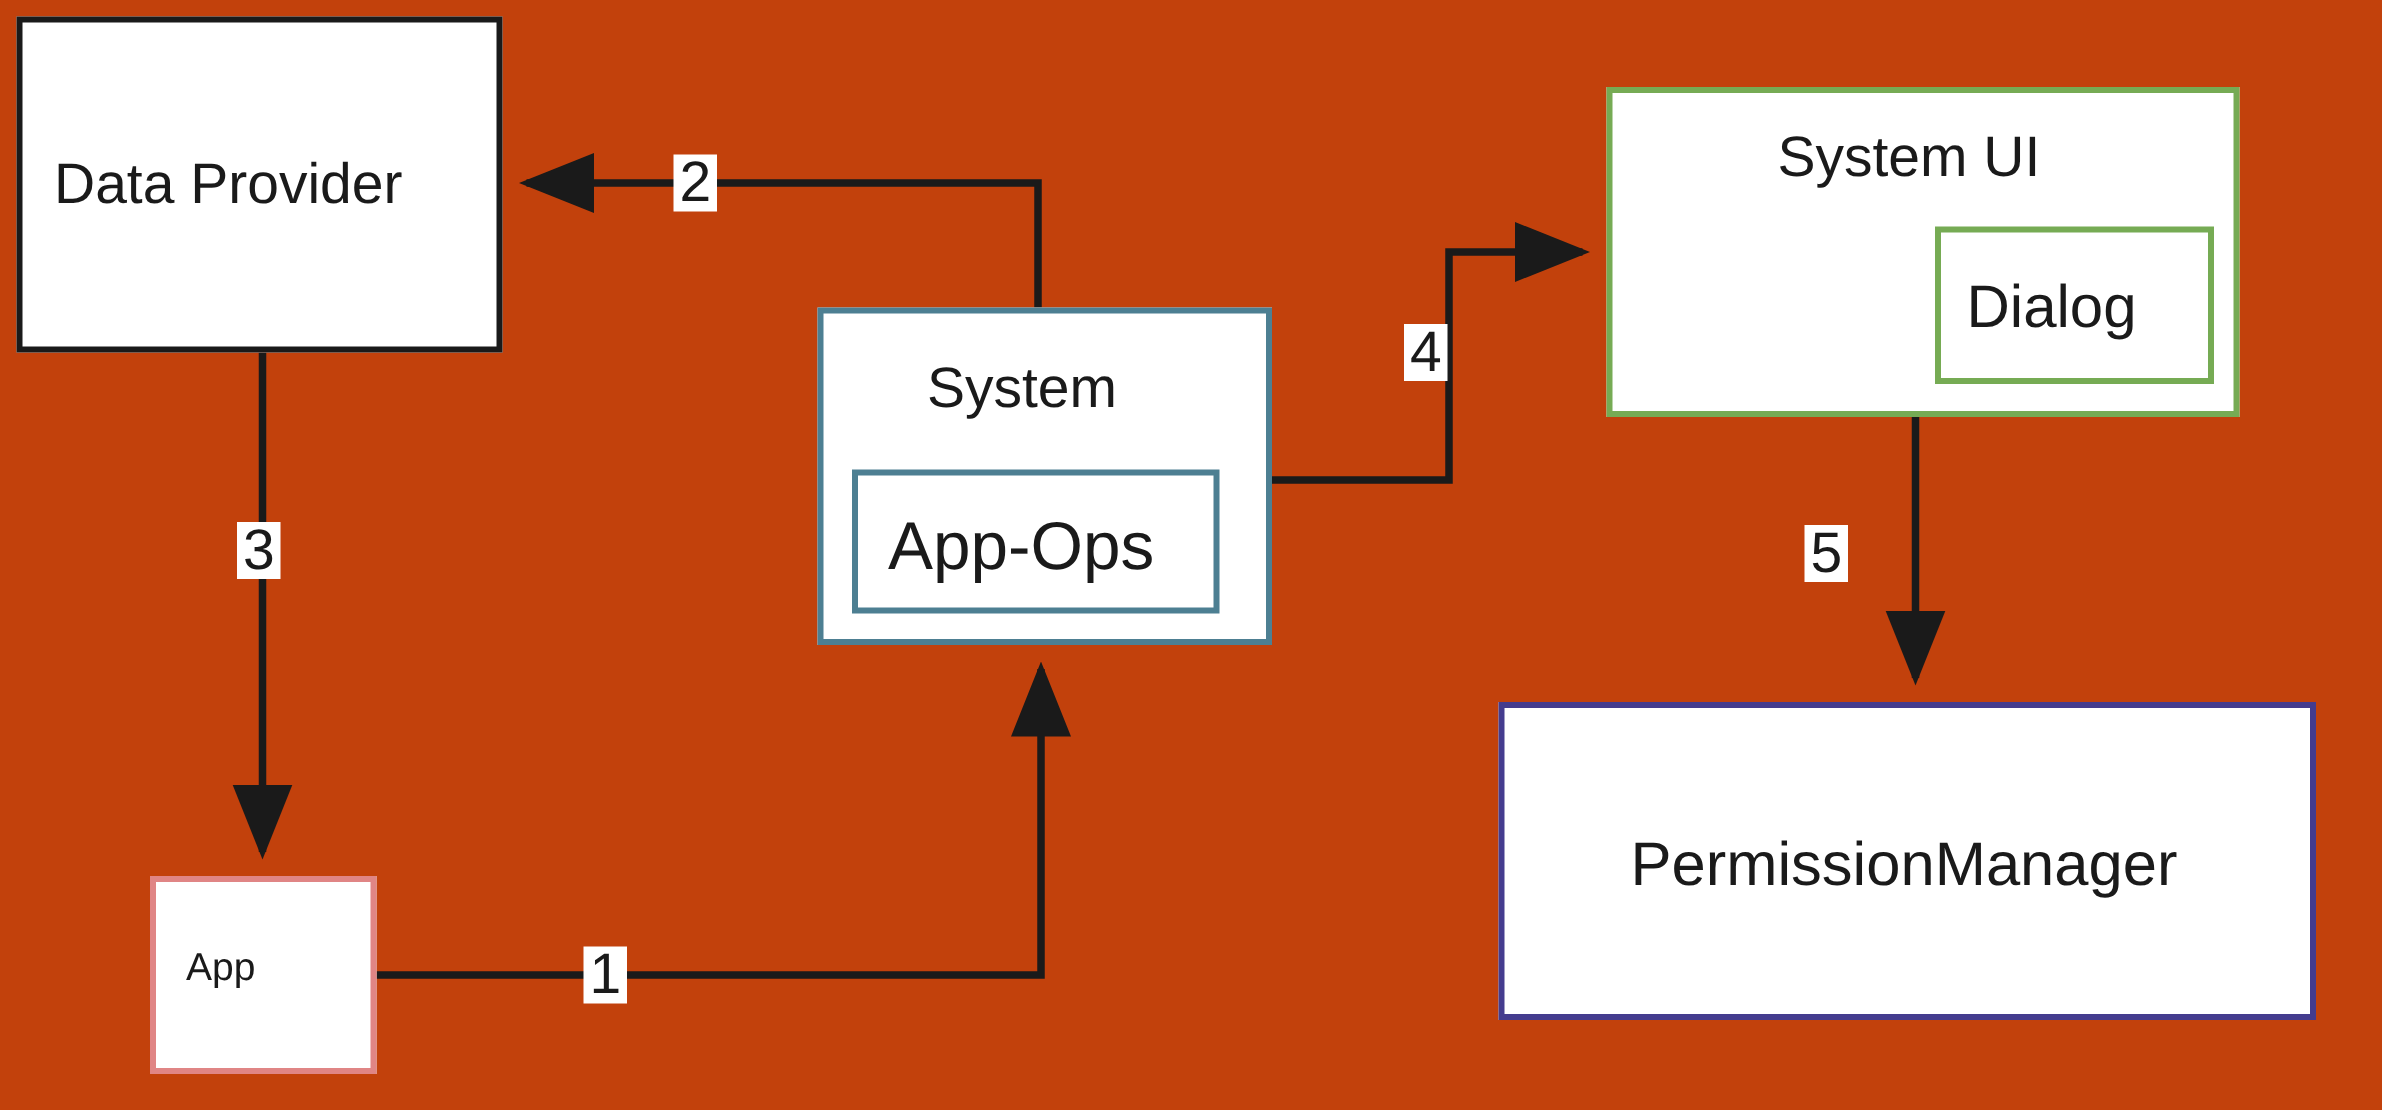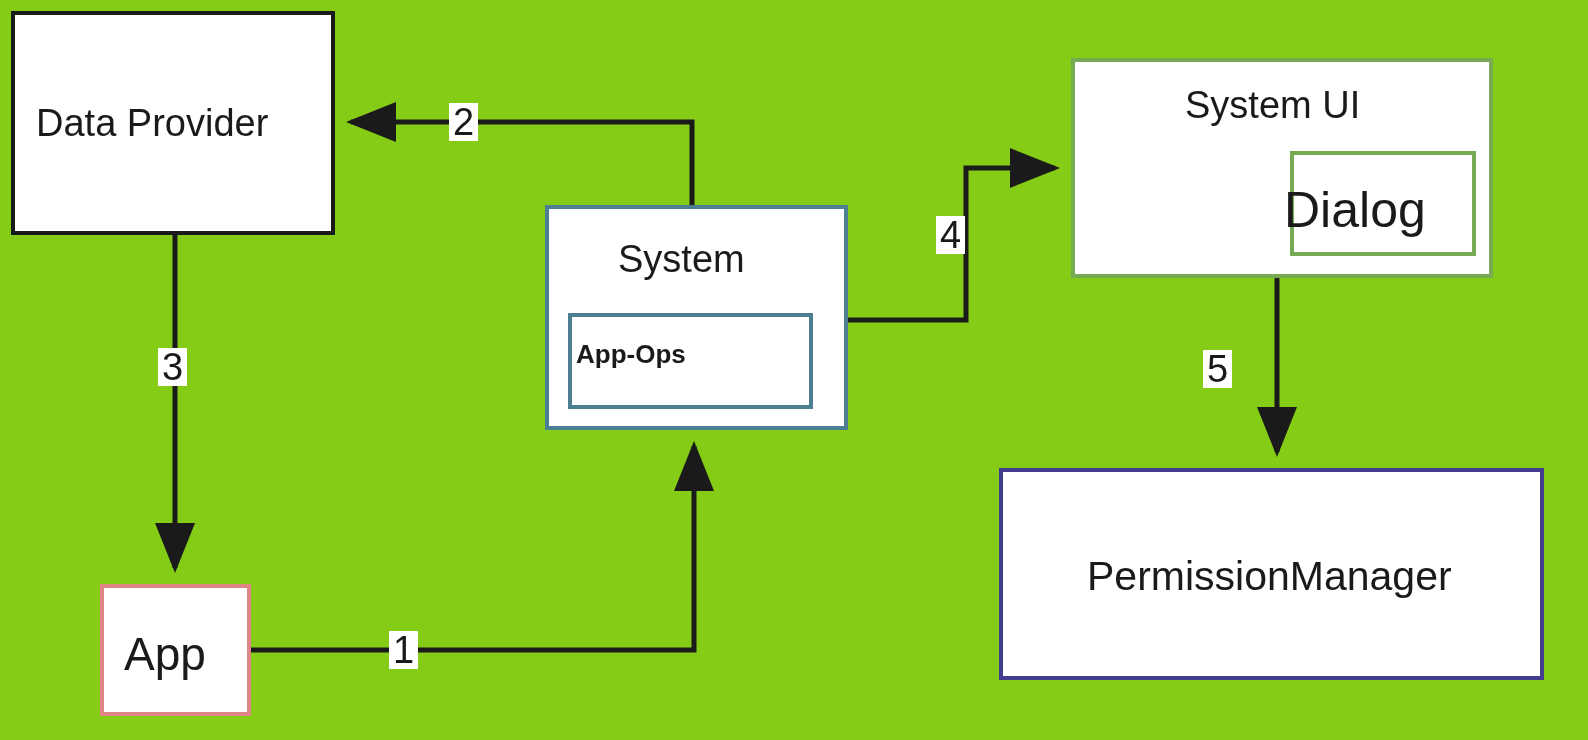--- a/index.html
+++ b/index.html
@@ -44,21 +44,21 @@
     left: 0;
     top: 0;
     width: 1588px;
     height: 740px;
     pointer-events: none;
   }
 </style>
 </head>
 <body>
 
-<div id="canvas" style="width: 1588px; height: 740px; background: #84cc16;">
+<div id="canvas" style="width: 1588px; height: 740px; background: #c2410c;">
 
   <svg id="edges" viewBox="0 0 1588 740" width="1588" height="740" style="width: 1588px; height: 740px;">
     <defs>
       <marker id="arrowhead" markerWidth="10" markerHeight="10" refX="9" refY="4" orient="auto" markerUnits="strokeWidth">
         <path d="M 0 0 L 10 4 L 0 8 z" fill="#1a1a1a"></path>
       </marker>
     </defs>
     <g id="edge-paths">
         <path d="M 251 650 L 694 650 L 694 446" fill="none" stroke="#1a1a1a" stroke-width="5" stroke-linecap="butt" stroke-linejoin="miter" marker-end="url(#arrowhead)"></path>
         <path d="M 692 205 L 692 122 L 351 122" fill="none" stroke="#1a1a1a" stroke-width="5" stroke-linecap="butt" stroke-linejoin="miter" marker-end="url(#arrowhead)"></path>
@@ -72,25 +72,25 @@
       <div class="node" style="left: 11px; top: 11px; width: 324px; height: 224px; border-width: 4px; border-color: rgb(26, 26, 26);"></div>
       <div class="node" style="left: 100px; top: 584px; width: 151px; height: 132px; border-width: 4px; border-color: rgb(224, 133, 133);"></div>
       <div class="node" style="left: 545px; top: 205px; width: 303px; height: 225px; border-width: 4px; border-color: rgb(77, 127, 146);"></div>
       <div class="node" style="left: 568px; top: 313px; width: 245px; height: 96px; border-width: 4px; border-color: rgb(77, 127, 146);"></div>
       <div class="node" style="left: 1071px; top: 58px; width: 422px; height: 220px; border-width: 4px; border-color: rgb(118, 171, 84);"></div>
       <div class="node" style="left: 1290px; top: 151px; width: 186px; height: 105px; border-width: 4px; border-color: rgb(118, 171, 84);"></div>
       <div class="node" style="left: 999px; top: 468px; width: 545px; height: 212px; border-width: 4px; border-color: rgb(68, 60, 142);"></div>
     </div>
   <div id="label-layer">
       <div class="node-label" style="left: 36px; top: 104px; font-size: 38px; color: rgb(26, 26, 26);">Data Provider</div>
-      <div class="node-label" style="left: 124px; top: 631px; font-size: 46px; color: rgb(26, 26, 26); text-align: right;">App</div>
+      <div class="node-label" style="left: 124px; top: 631px; font-size: 26px; color: rgb(26, 26, 26); text-align: right;">App</div>
       <div class="node-label" style="left: 618px; top: 240px; font-size: 38px; color: rgb(26, 26, 26); text-align: center;">System</div>
-      <div class="node-label" style="left: 576px; top: 341px; font-size: 26px; color: rgb(26, 26, 26); font-weight: bold;">App-Ops</div>
+      <div class="node-label" style="left: 592px; top: 341px; font-size: 45px; color: rgb(26, 26, 26);">App-Ops</div>
       <div class="node-label" style="left: 1185px; top: 86px; font-size: 38px; color: rgb(26, 26, 26); text-align: center;">System UI</div>
-      <div class="node-label" style="left: 1284px; top: 185px; font-size: 50px; color: rgb(26, 26, 26);">Dialog</div>
+      <div class="node-label" style="left: 1311px; top: 185px; font-size: 40px; color: rgb(26, 26, 26);">Dialog</div>
       <div class="node-label" style="left: 1087px; top: 556px; font-size: 41px; color: rgb(26, 26, 26);">PermissionManager</div>
       <div class="edge-label" style="left: 389px; top: 631px; font-size: 38px; color: rgb(26, 26, 26);">1</div>
       <div class="edge-label" style="left: 449px; top: 103px; font-size: 38px; color: rgb(26, 26, 26);">2</div>
       <div class="edge-label" style="left: 158px; top: 348px; font-size: 38px; color: rgb(26, 26, 26);">3</div>
       <div class="edge-label" style="left: 936px; top: 216px; font-size: 38px; color: rgb(26, 26, 26);">4</div>
       <div class="edge-label" style="left: 1203px; top: 350px; font-size: 38px; color: rgb(26, 26, 26);">5</div>
     </div>
 
 </div>
 

